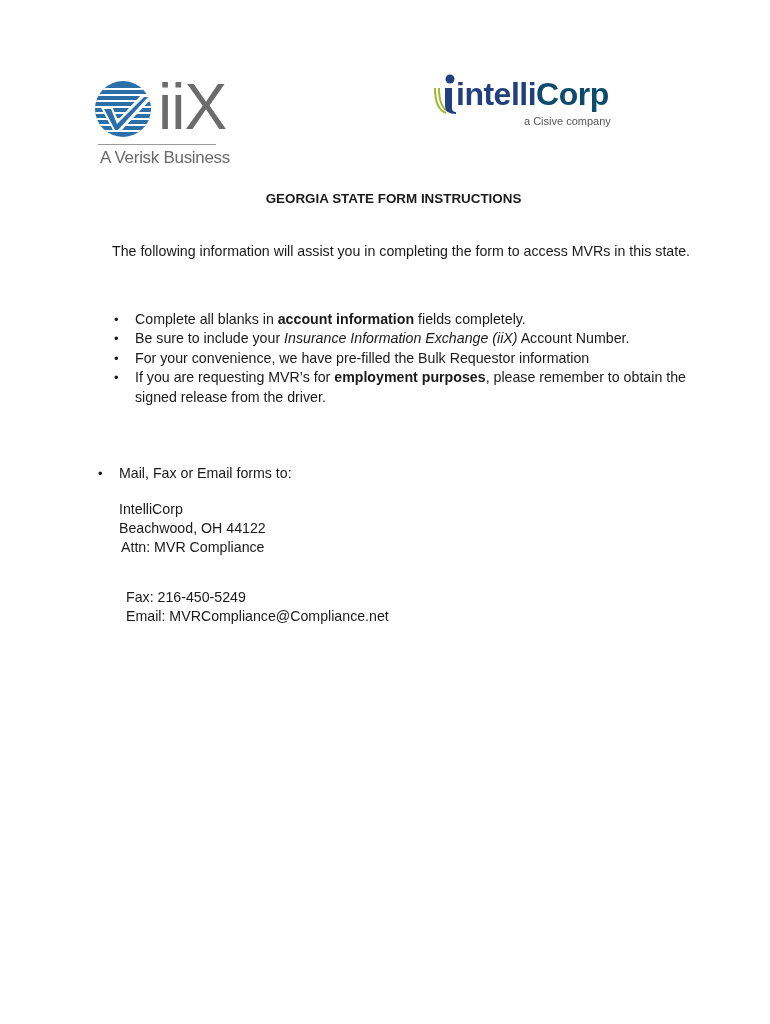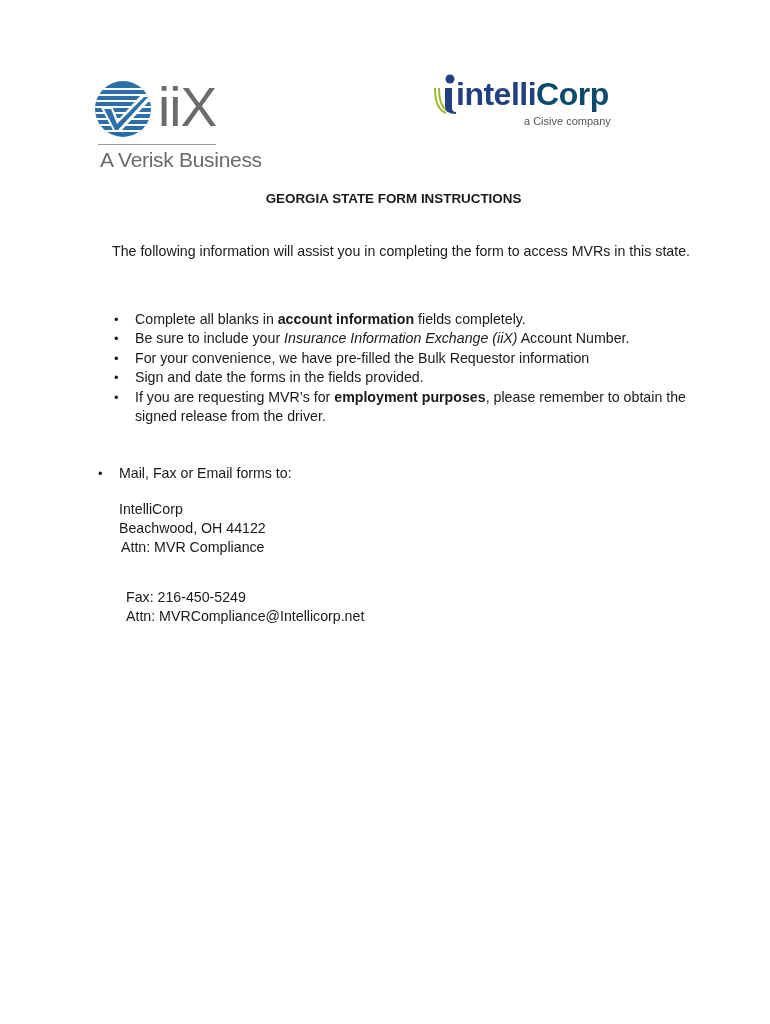--- a/index.html
+++ b/index.html
@@ -2,23 +2,23 @@
 <html><head>
 <meta charset="utf-8">
 <style>
   html, body { margin: 0; padding: 0; background: #ffffff; }
   body {
     width: 770px; height: 1024px; position: relative; overflow: hidden;
     font-family: "Liberation Sans", sans-serif; color: #1a1a1a;
   }
   .logo-iix { position: absolute; left: 94px; top: 78px; width: 125px; height: 92px; }
   .iix-globe { position: absolute; left: 0; top: 2px; width: 58px; height: 58px; }
-  .iix-text { position: absolute; left: 64px; top: -6px; font-size: 55px; color: #6b6b6b; letter-spacing: -1px; line-height: 70px; font-family: "Liberation Sans", sans-serif; }
+  .iix-text { position: absolute; left: 64px; top: -6px; font-size: 64px; color: #6b6b6b; letter-spacing: -1px; line-height: 70px; font-family: "Liberation Sans", sans-serif; }
   .iix-rule { position: absolute; left: 4px; top: 66px; width: 118px; height: 1px; background: #9a9a9a; }
-  .iix-sub { position: absolute; left: 6px; top: 70px; font-size: 21px; color: #6b6b6b; letter-spacing: -0.3px; white-space: nowrap; }
+  .iix-sub { position: absolute; left: 6px; top: 70px; font-size: 17px; color: #6b6b6b; letter-spacing: -0.3px; white-space: nowrap; }
 
   .logo-ic { position: absolute; left: 434px; top: 70px; width: 180px; height: 62px; }
   .ic-mark { position: absolute; left: 0; top: 2px; width: 24px; height: 44px; }
   .ic-word { position: absolute; left: 22px; top: 4px; font-size: 32px; font-weight: bold; line-height: 40px; letter-spacing: -0.5px; white-space: nowrap; }
   .ic-word .a { color: #223f7f; }
   .ic-word .b { color: #0c4a6e; }
   .ic-sub { position: absolute; left: 90px; top: 45px; font-size: 11px; color: #555; white-space: nowrap; }
 
   .title { position: absolute; left: 0; width: 787px; top: 191px; text-align: center; font-weight: bold; font-size: 13.4px; letter-spacing: 0; }
   .intro { position: absolute; left: 112px; top: 242px; width: 590px; font-size: 14.2px; line-height: 19px; }
@@ -76,31 +76,30 @@
 </div>
 
 <div class="title">GEORGIA STATE FORM INSTRUCTIONS</div>
 
 <div class="intro">The following information will assist you in completing the form to access MVRs in this state.</div>
 
 <ul class="bullets">
   <li><span>Complete all blanks in </span><b>account information</b><span>  fields completely.</span></li>
   <li><span>Be sure to include your </span><i>Insurance Information Exchange (iiX)</i><span> Account Number.</span></li>
   <li>For your convenience, we have pre-filled the Bulk Requestor information</li>
-  <li>Sign and date the forms in the fields provided.</li>
   <li><span>If you are requesting MVR’s for </span><b>employment purposes</b><span>, please remember to obtain the signed release from the driver.</span></li>
 </ul>
 
 <div class="mail-bullet">
   <span class="dot">•</span>
   <span>Mail, Fax or Email forms to:</span>
 </div>
 
 <div class="address">
   <div>IntelliCorp</div>
   <div>Beachwood, OH 44122</div>
   <div class="attn">Attn: MVR Compliance</div>
 </div>
 
 <div class="contact">
   <div>Fax: 216-450-5249</div>
-  <div>Attn:  MVRCompliance@Intellicorp.net</div>
+  <div>Email:  MVRCompliance@Compliance.net</div>
 </div>
 
 </body></html>

